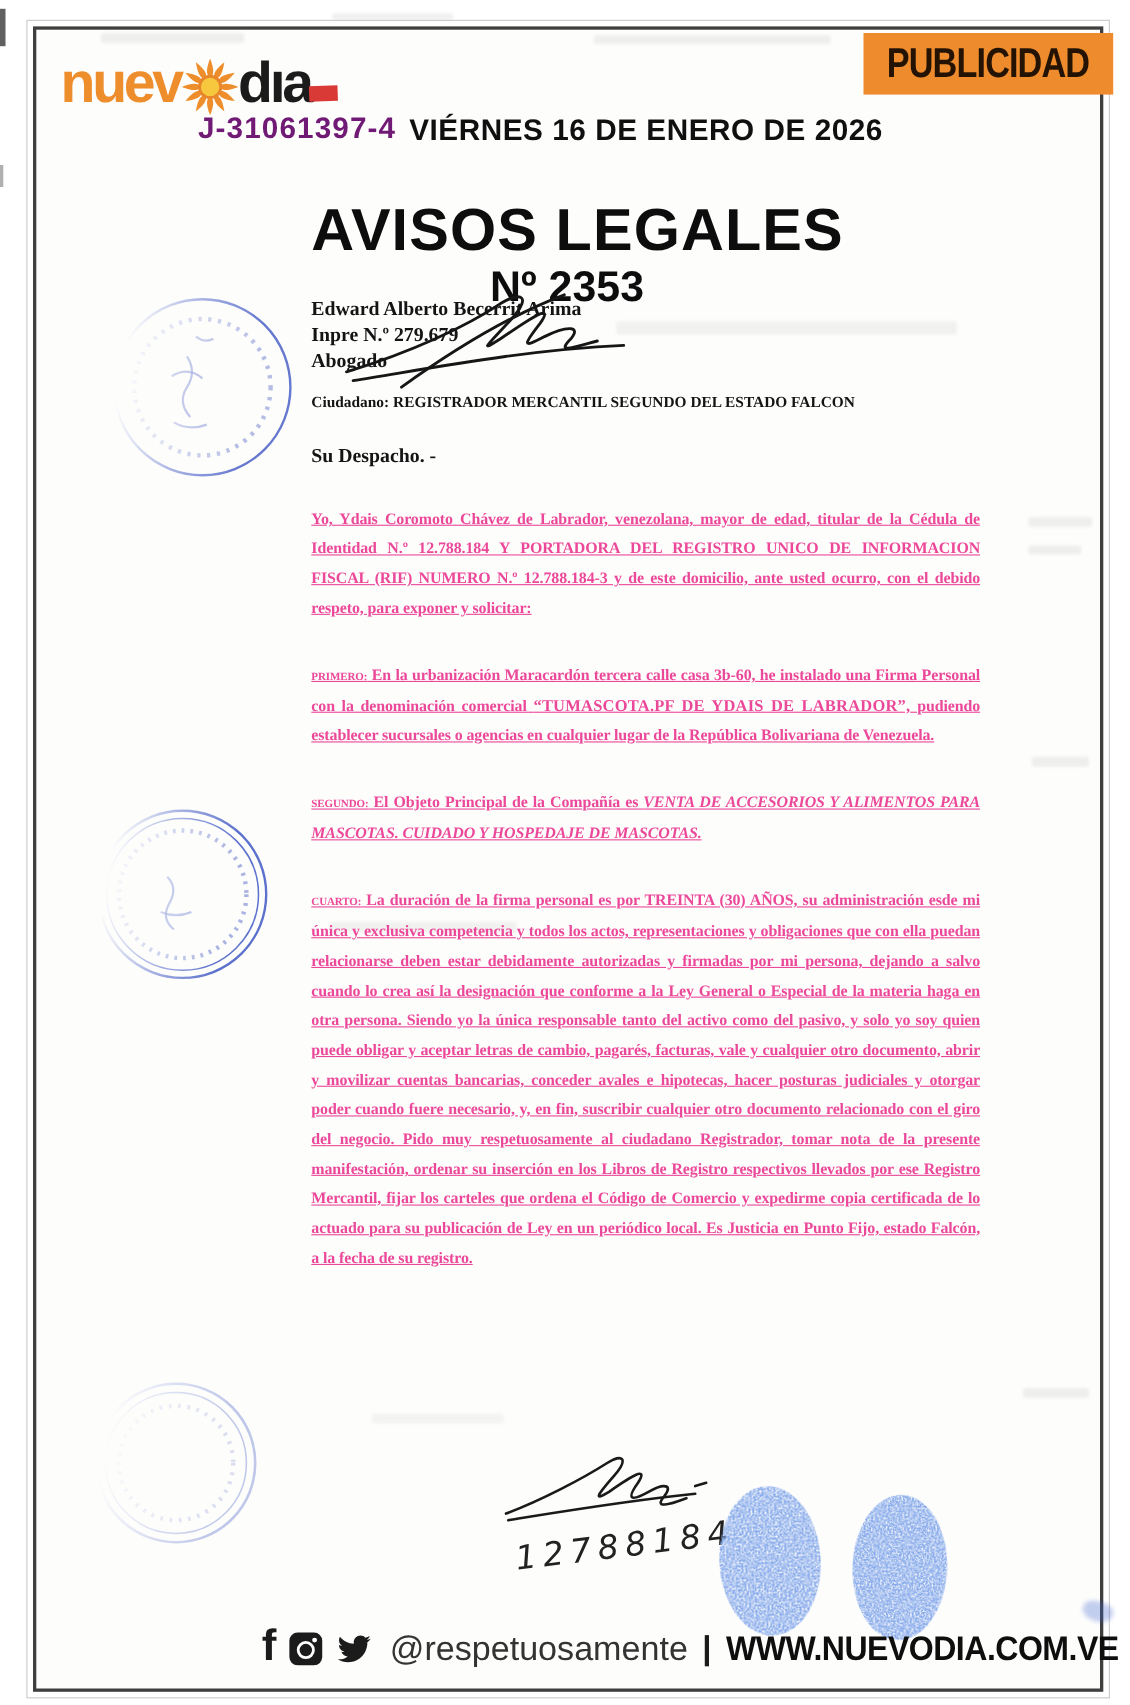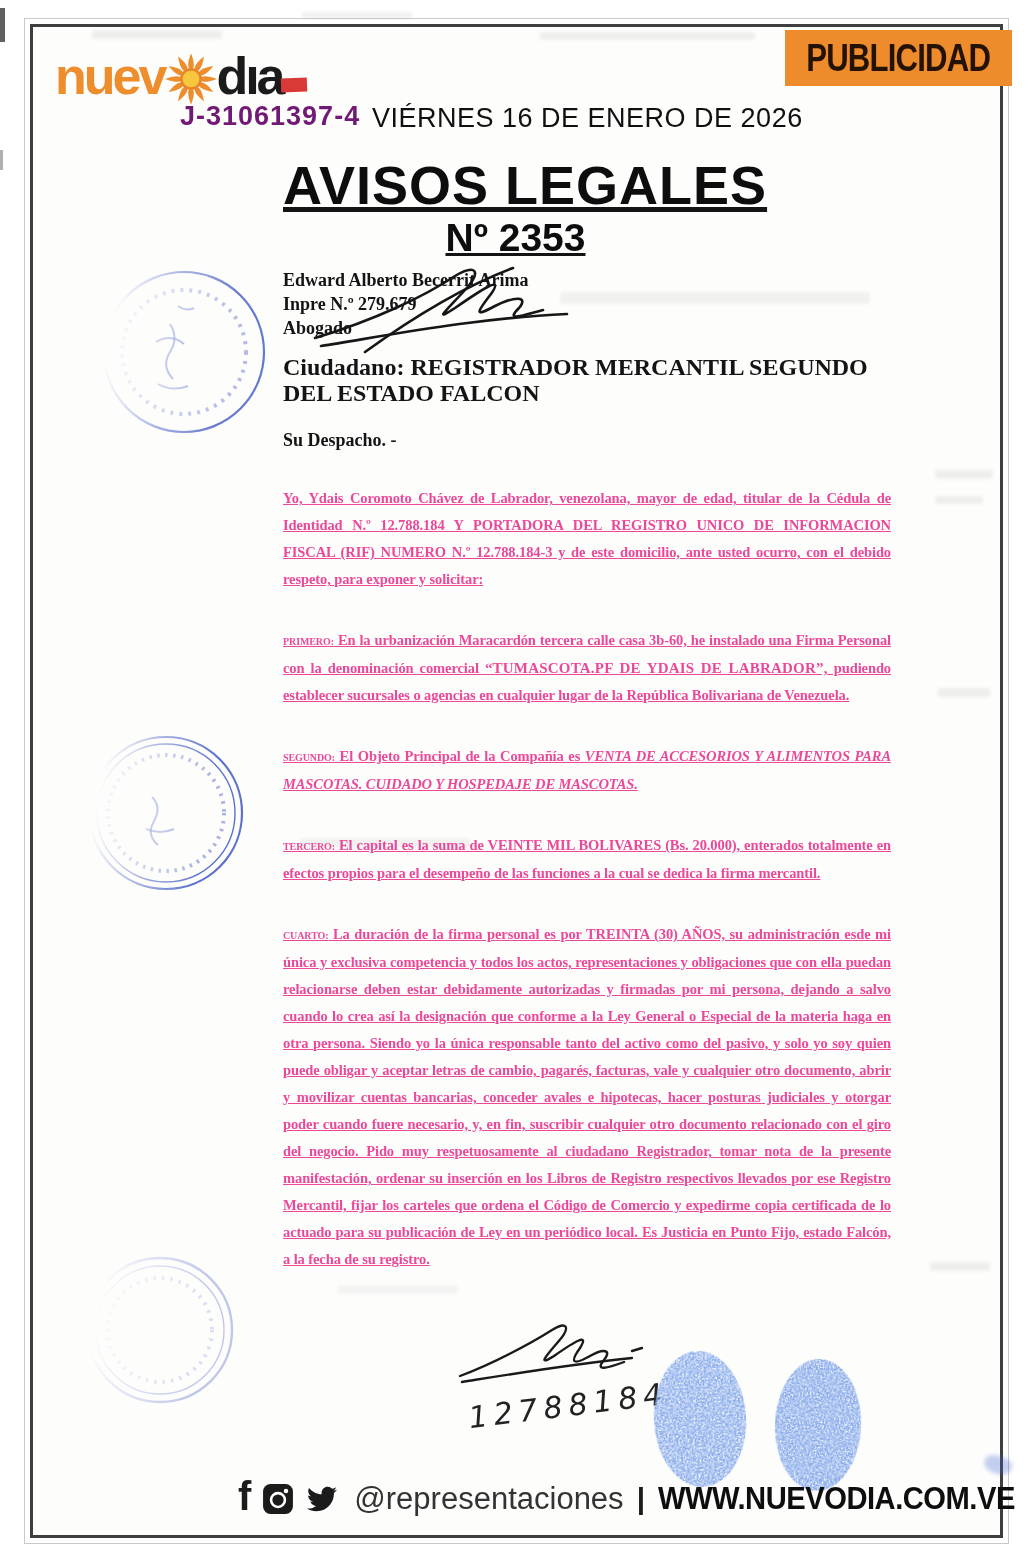--- a/index.html
+++ b/index.html
@@ -27,44 +27,44 @@
   .brand-red-accent{
     position:absolute;left:226px;top:42px;width:26px;height:14px;background:#D93A35;
     transform:rotate(-2deg);
   }
   .brand-sub{
     position:absolute;left:180px;top:101px;font-family:"Liberation Sans", sans-serif;
     font-weight:bold;font-size:27px;letter-spacing:1px;color:#701a75;
   }
   .date-line{
     position:absolute;left:372px;top:103px;font-family:"Liberation Sans", sans-serif;
-    font-weight:normal;font-size:27px;color:#101010;letter-spacing:.5px;
+    font-weight:bold;font-size:27px;color:#101010;letter-spacing:.5px;
   }
   .publicidad{
     position:absolute;left:785px;top:30px;width:227px;height:56px;background:#ED8B2D;
     display:flex;align-items:center;justify-content:center;
   }
   .publicidad span{
     font-family:"Liberation Sans", sans-serif;font-weight:bold;font-size:38px;color:#241303;
     transform:scaleX(.82);letter-spacing:-1px;white-space:nowrap;
   }
   
-  .title-block{position:absolute;left:283px;top:156px;width:465px;text-align:center;text-decoration:underline;}
+  .title-block{position:absolute;left:283px;top:180px;width:465px;text-align:center;}
   .title-main{
     font-family:"Liberation Sans", sans-serif;font-weight:bold;font-size:54px;
     color:#0d0d0d;letter-spacing:1px;line-height:58px;white-space:nowrap;
   }
   .title-num{
     font-family:"Liberation Sans", sans-serif;font-weight:bold;font-size:39px;
     color:#0d0d0d;margin-top:2px;
   }
   
   .doc{position:absolute;left:283px;top:268px;width:608px;}
   .addr-line{font-size:18px;font-weight:bold;line-height:24px;}
-  .addressee{margin-top:14px;font-size:24px;font-weight:bold;line-height:26px;}
+  .addressee{margin-top:14px;font-size:14px;font-weight:bold;line-height:26px;}
   .salutation{margin-top:24px;font-size:18px;font-weight:bold;}
   .para{
     margin-top:34px;font-size:14.5px;font-weight:bold;line-height:27px;
     text-align:justify;letter-spacing:-.1px;color:#ec4899;text-decoration:underline;
   }
   .lead{font-size:10px;}
   .company-name{font-size:15px;letter-spacing:.2px;}
   .object-italic{font-style:italic;}
   
   .stamp{position:absolute;}
@@ -170,21 +170,20 @@
   <div class="addr-line">Abogado</div>
   <div class="addressee">Ciudadano: REGISTRADOR MERCANTIL SEGUNDO DEL ESTADO FALCON</div>
   <div class="salutation">Su Despacho. -</div>
 
   <div class="para">Yo, Ydais Coromoto Chávez de Labrador, venezolana, mayor de edad, titular de la Cédula de Identidad N.º 12.788.184 Y PORTADORA DEL REGISTRO UNICO DE INFORMACION FISCAL (RIF) NUMERO N.º 12.788.184-3 y de este domicilio, ante usted ocurro, con el debido respeto, para exponer y solicitar:</div>
 
   <div class="para"><span class="lead">PRIMERO:</span><span> En la urbanización Maracardón tercera calle casa 3b-60, he instalado una Firma Personal con la denominación comercial </span><span class="company-name">“TUMASCOTA.PF DE YDAIS DE LABRADOR”,</span><span> pudiendo establecer sucursales o agencias en cualquier lugar de la República Bolivariana de Venezuela.</span></div>
 
   <div class="para"><span class="lead">SEGUNDO:</span><span> El Objeto Principal de la Compañía es </span><span class="object-italic">VENTA DE ACCESORIOS Y ALIMENTOS PARA MASCOTAS. CUIDADO Y HOSPEDAJE DE MASCOTAS.</span></div>
 
-  <div class="para"><span class="lead">TERCERO:</span><span> El capital es la suma de VEINTE MIL BOLIVARES (Bs. 20.000), enterados totalmente en efectos propios para el desempeño de las funciones a la cual se dedica la firma mercantil.</span></div>
 
   <div class="para"><span class="lead">CUARTO:</span><span> La duración de la firma personal es por TREINTA (30) AÑOS, su administración esde mi única y exclusiva competencia y todos los actos, representaciones y obligaciones que con ella puedan relacionarse deben estar debidamente autorizadas y firmadas por mi persona, dejando a salvo cuando lo crea así la designación que conforme a la Ley General o Especial de la materia haga en otra persona. Siendo yo la única responsable tanto del activo como del pasivo, y solo yo soy quien puede obligar y aceptar letras de cambio, pagarés, facturas, vale y cualquier otro documento, abrir y movilizar cuentas bancarias, conceder avales e hipotecas, hacer posturas judiciales y otorgar poder cuando fuere necesario, y, en fin, suscribir cualquier otro documento relacionado con el giro del negocio. Pido muy respetuosamente al ciudadano Registrador, tomar nota de la presente manifestación, ordenar su inserción en los Libros de Registro respectivos llevados por ese Registro Mercantil, fijar los carteles que ordena el Código de Comercio y expedirme copia certificada de lo actuado para su publicación de Ley en un periódico local. Es Justicia en Punto Fijo, estado Falcón, a la fecha de su registro.</span></div>
 </div>
 
 <svg class="stamp stamp1 stamp-fadeL" viewBox="0 0 172 172">
   <circle cx="86" cy="86" r="80" fill="none" stroke="#4C63C8" stroke-width="2.2"></circle>
   <circle cx="86" cy="86" r="62" fill="none" stroke="#5568C6" stroke-width="4" stroke-dasharray="3 6" opacity=".5"></circle>
   <path d="M72,58 q9,14 0,28 q-9,14 3,27" stroke="#5568C6" stroke-width="2" fill="none" opacity=".7"></path>
   <path d="M58,76 q15,-9 28,2" stroke="#5568C6" stroke-width="2" fill="none" opacity=".7"></path>
   <path d="M60,118 q14,8 30,2" stroke="#5568C6" stroke-width="2" fill="none" opacity=".6"></path>
@@ -246,16 +245,16 @@
 <div class="footer">
   <span class="fb-glyph">f</span>
   <svg width="32" height="32" viewBox="0 0 30 30">
     <rect x="1" y="1" width="28" height="28" rx="7" fill="#1b1b1b"></rect>
     <circle cx="15" cy="16" r="6.5" fill="none" stroke="#fff" stroke-width="2.4"></circle>
     <circle cx="22.5" cy="7.5" r="2.1" fill="#fff"></circle>
   </svg>
   <svg width="34" height="30" viewBox="0 0 24 24">
     <path fill="#1b1b1b" d="M23.954 4.569c-.885.389-1.83.654-2.825.775 1.014-.611 1.794-1.574 2.163-2.723-.951.555-2.005.959-3.127 1.184-.896-.959-2.173-1.559-3.591-1.559-2.717 0-4.92 2.203-4.92 4.917 0 .39.045.765.127 1.124C7.691 8.094 4.066 6.13 1.64 3.161c-.427.722-.666 1.561-.666 2.475 0 1.71.87 3.213 2.188 4.096-.807-.026-1.566-.248-2.228-.616v.061c0 2.385 1.693 4.374 3.946 4.827-.413.111-.849.171-1.296.171-.314 0-.615-.03-.916-.086.631 1.953 2.445 3.377 4.604 3.417-1.68 1.319-3.809 2.105-6.102 2.105-.39 0-.779-.023-1.17-.067 2.189 1.394 4.768 2.209 7.557 2.209 9.054 0 13.999-7.496 13.999-13.986 0-.209 0-.42-.015-.63.961-.689 1.8-1.56 2.46-2.548z"></path>
   </svg>
-  <span class="handle">@representaciones</span>
+  <span class="handle">@respetuosamente</span>
   <span class="sep">|</span>
   <span class="website">WWW.NUEVODIA.COM.VE</span>
 </div>
 
 </body></html>

